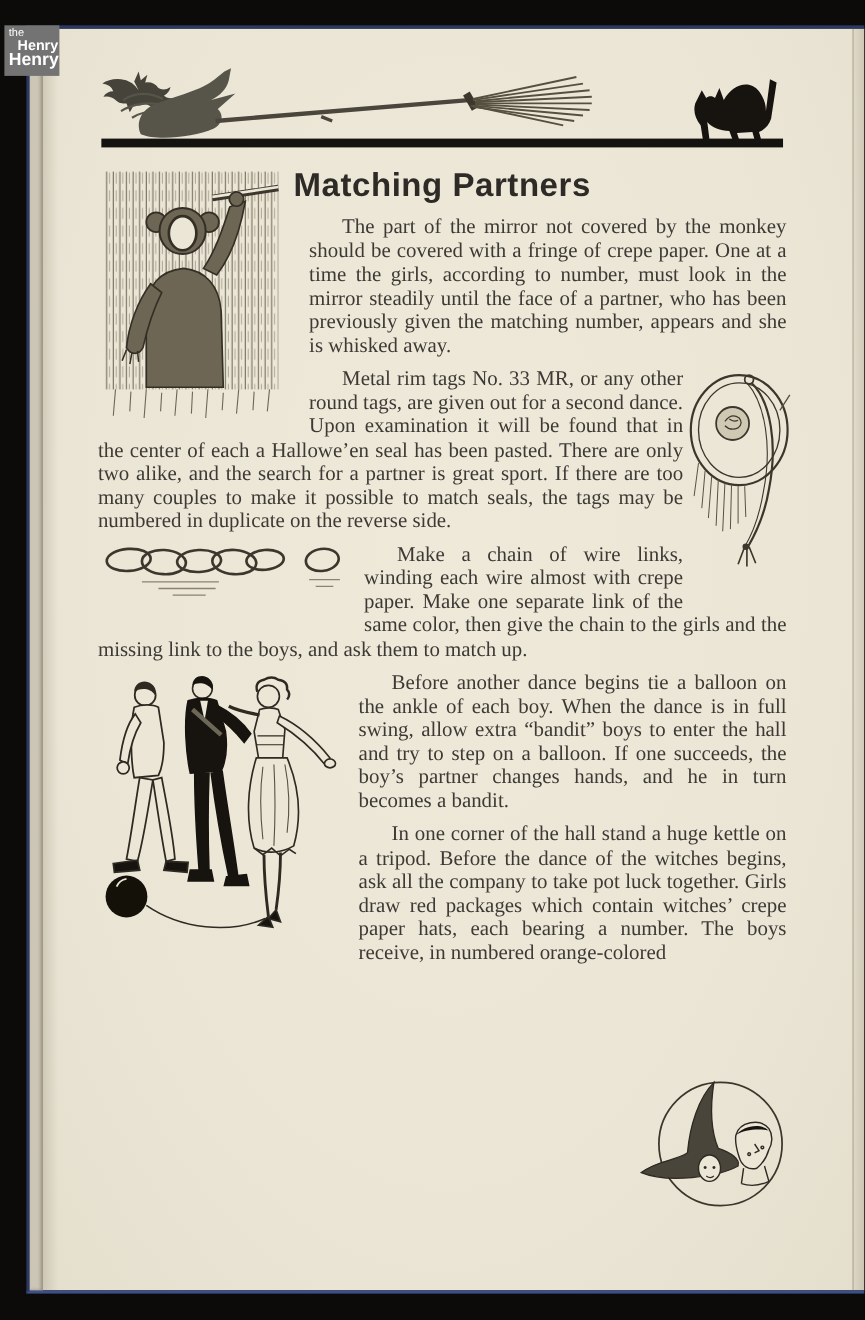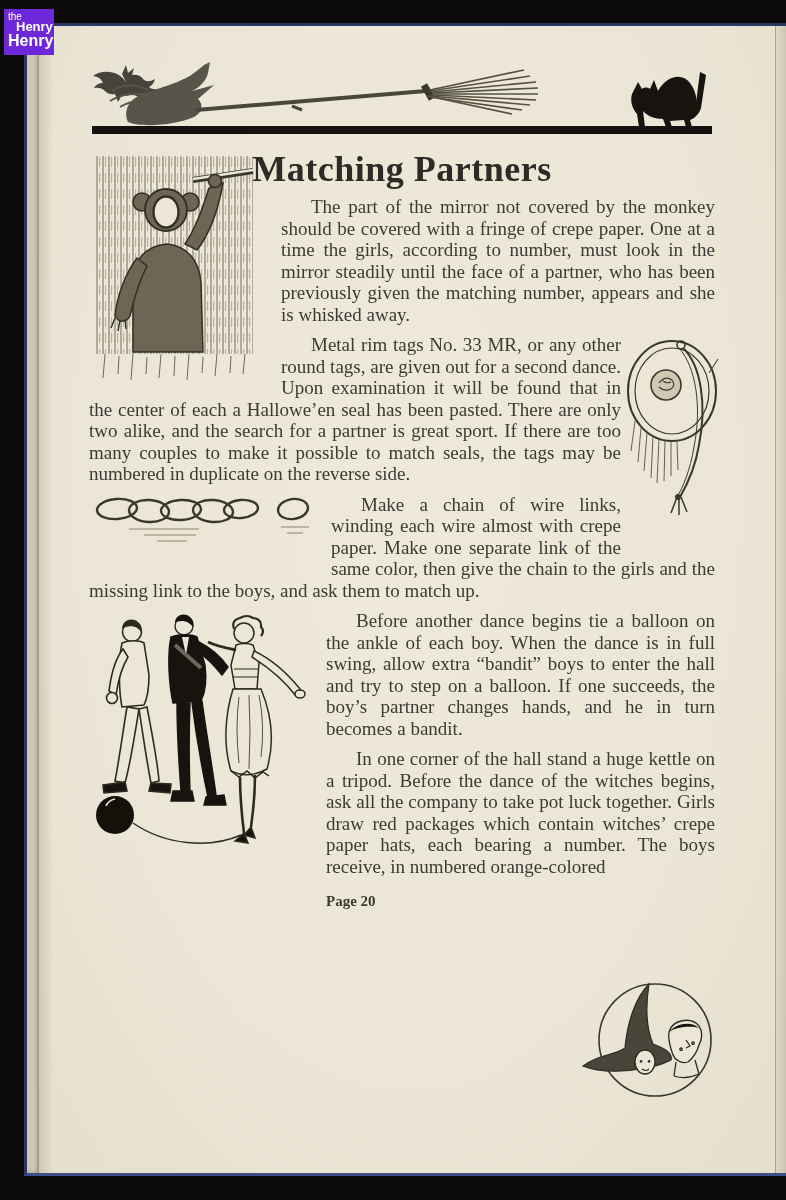--- a/index.html
+++ b/index.html
@@ -10,30 +10,30 @@
         background:radial-gradient(ellipse at 50% 40%, #efe9da 0%, #ebe5d5 65%, #e4decd 100%);
         border-top:3px solid #2a3862;border-left:3px solid #2a3862;border-bottom:3px solid #3d4f86;}
   .page .stack-strip{position:absolute;left:0;top:0;bottom:0;width:12px;background:#ccc6b6;
         box-shadow:inset -2px 0 3px rgba(60,50,30,.35);}
   .page .bind-shadow{position:absolute;left:12px;top:0;bottom:0;width:14px;
         background:linear-gradient(to right, rgba(60,50,30,.14), rgba(60,50,30,0));}
   .page .crease{position:absolute;right:10px;top:0;bottom:0;width:1px;background:rgba(100,88,64,.45);}
   .page .edge-shade{position:absolute;right:0;top:0;bottom:0;width:10px;
         background:linear-gradient(to right, rgba(70,60,40,.05), rgba(70,60,40,.16));}
   
-  .logo{position:absolute;left:4px;top:9px;width:50px;height:46px;background:#6d28d9;
+  .logo{position:absolute;left:4px;top:23px;width:50px;height:46px;background:#737373;
         color:#fff;font-family:"Liberation Sans", sans-serif;line-height:.92;z-index:5;}
   .logo .l1{font-size:10px;margin:3px 0 0 4px;}
   .logo .l2{font-size:13px;font-weight:bold;margin:0 0 0 12px;}
   .logo .l3{font-size:16px;font-weight:bold;margin:1px 0 0 4px;}
   
   .content{position:relative;margin:0 71px 0 62px;padding-top:34px;color:#3d3a35;
         font-size:19px;line-height:21.5px;text-align:justify;}
   .header-art{display:block;margin:0 auto;}
-  h1.title{font-family:Liberation Serif, serif;font-weight:bold;font-size:36px;line-height:34px;
+  h1.title{font-family:Liberation Sans, sans-serif;font-weight:bold;font-size:30px;line-height:34px;
         letter-spacing:.5px;text-align:center;margin:14px 0 10px 0;color:#2e2b26;}
   p{margin:9px 0 0 0;text-indent:30px;}
   p.cont{text-indent:0;margin-top:0;}
   .fl{border:none;}
   .float-monkey{float:left;width:176px;height:230px;margin:-42px 16px 4px 0;}
   .float-tag{float:right;width:84px;height:222px;margin:4px 0 4px 10px;position:relative;}
   .float-tag svg{position:absolute;left:-14px;top:0;}
   .float-chain{float:left;width:232px;height:72px;margin:4px 10px 0 0;}
   .float-dancers{float:left;width:225px;height:306px;margin:4px 12px 0 0;}
   .tail{margin-right:150px;}
@@ -226,21 +226,20 @@
           <path d="M69,91 q4,3 7,0" fill="none" stroke="#2e2a22" stroke-width="1.1"></path>
           <g stroke="#2e2a22" stroke-width="1.3" fill="#ece6d7">
             <path d="M96,54 C99,42 118,38 126,48 C130,54 129,62 126,67 C124,74 120,80 115,84 C108,86 101,82 99,74 C97,68 95,60 96,54 Z"></path>
             <path d="M96,54 C102,46 118,42 126,50 C120,48 104,48 96,54 Z" fill="#17140f" stroke="none"></path>
             <path d="M113,62 l4,6 -4,2 M108,70 a1.2,1.2 0 1 0 .1,0 M120,64 a1.2,1.2 0 1 0 .1,0" fill="none"></path>
             <path d="M103,84 L101,98 M122,82 L126,96 M101,98 q12,4 25,-2" fill="none"></path>
           </g>
         </svg>
       </div>
 
-      <p class="pageno">Page 20</p>
     </div>
   </div>
 
   <div class="logo">
     <div class="l1">the</div>
     <div class="l2">Henry</div>
     <div class="l3">Henry</div>
   </div>
 
 </div>

